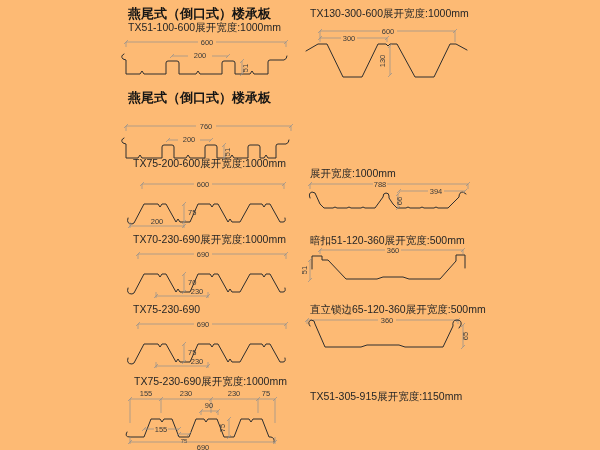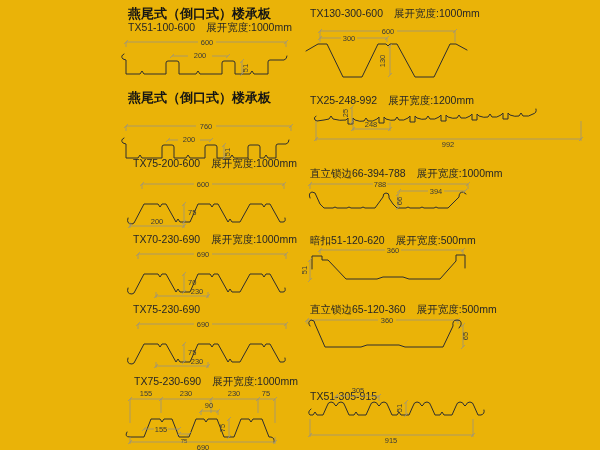--- a/index.html
+++ b/index.html
@@ -1,20 +1,20 @@
 <!DOCTYPE html>
 <html><head>
 <meta charset="utf-8">
 <style>
   html,body{margin:0;padding:0;background:#fff;}
-  .page{position:relative;width:600px;height:450px;background:#eab308;overflow:hidden;
+  .page{position:relative;width:600px;height:450px;background:#fdba74;overflow:hidden;
         font-family:"Liberation Sans",sans-serif;}
   .sec{position:absolute;}
   .title{font-weight:bold;font-size:13px;color:#141414;white-space:nowrap;}
-  .spec{font-size:10.5px;color:#262626;white-space:nowrap;display:flex;gap:11px;}
+  .spec{font-size:10.5px;color:#262626;white-space:nowrap;display:flex;}
   svg{display:block;overflow:visible;}
   .p{fill:none;stroke:#2e2e2e;stroke-width:1;stroke-linejoin:round;stroke-linecap:round;}
   .d{fill:none;stroke:#8f8f8f;stroke-width:0.7;}
   .dt{font-size:7.5px;fill:#3a3a3a;font-family:"Liberation Sans",sans-serif;}
   .sm{font-size:6px;}
 </style>
 </head>
 <body>
 
 <div class="page">
@@ -130,54 +130,38 @@
       <path class="d" d="M17,6H77 M94,6H152 M15,8l4,-4 M150,8l4,-4 M17,6V17 M152,6V17"></path>
       <text class="dt" x="85" y="9" text-anchor="middle">600</text>
       <path class="d" d="M17,13H38 M54,13H84 M15,15l4,-4 M82,15l4,-4 M84,13v4"></path>
       <text class="dt" x="46" y="16" text-anchor="middle">300</text>
       <path class="p" d="M3,26 L15,19 H24 L40,52 H59 L75,19 H83 l2,2 2,-2 H94 L112,52 H131 L147,19 H153 L164,25"></path>
       <path class="d" d="M87,21V50 M85,23l4,-4 M85,52l4,-4"></path>
       <text class="dt" x="82" y="36" text-anchor="middle" transform="rotate(-90 82 36)">130</text>
     </svg>
   </div>
 
-  <div class="sec spec" style="left:310px;top:94px">
-    <span>TX25-248-992</span>
-    <span>展开宽度:1200mm</span>
-  </div>
-  <div class="sec" style="left:302px;top:103px">
-    <svg width="290" height="48" viewBox="0 0 290 48">
-      <path class="p" d="M14,13 q-3,2 -1,4 l2,1 q8,-1 12,-2 l2,-3 2,3 q7,2 13,1 l2,-2 v6 h5 v-6 l2,2 q5,2 9,1 l2,-3 2,3 q5,1 9,-2 l2,-2 v6 h5 v-6 l2,2 q5,2 9,1 l2,-3 2,3 q5,1 9,-2 l2,-2 v6 h5 v-6 l2,2 q5,2 9,1 l2,-3 2,3 q5,1 9,-2 l2,-2 v6 h5 v-6 l2,2 q5,2 9,1 l2,-3 2,3 q5,1 9,-2 l2,-2 v6 h5 v-6 l2,2 q5,2 9,1 l2,-3 2,3 q5,1 9,-2 l2,-2 v6 h5 v-6 l2,2 q5,2 9,1 l2,-3 2,3 q6,1 10,-2 q4,-1 3,-5"></path>
-      <path class="d" d="M50,4V19 M48,6l4,-4 M48,21l4,-4"></path>
-      <text class="dt" x="46" y="10" text-anchor="middle" transform="rotate(-90 46 10)">25</text>
-      <path class="d" d="M51,26H88 M49,28l4,-4 M86,28l4,-4 M51,19v9 M88,19v9"></path>
-      <text class="dt" x="69" y="24" text-anchor="middle">248</text>
-      <path class="d" d="M14,36H279 M12,38l4,-4 M277,38l4,-4 M14,18v20 M279,18v20"></path>
-      <text class="dt" x="146" y="44" text-anchor="middle">992</text>
-    </svg>
-  </div>
 
   <div class="sec spec" style="left:310px;top:167px">
-    <span>直立锁边66-394-788</span>
     <span>展开宽度:1000mm</span>
   </div>
   <div class="sec" style="left:303px;top:180px">
     <svg width="180" height="40" viewBox="0 0 180 40">
       <path class="d" d="M7,4H70 M84,4H165 M7,4v5 M165,4v5 M5,6l4,-4 M163,6l4,-4"></path>
       <text class="dt" x="77" y="7" text-anchor="middle">788</text>
       <path class="p" d="M7,18 q-2,-5 2,-6 l3,1 L17,24 L21,28 H30 q2,-2 4,0 H44 q2,-2 4,0 H58 q2,-2 4,0 H72 L80,17 q0,-4 3,-4 q3,0 3,3 l0,2 L90,24 L94,28 H103 q2,-2 4,0 H117 q2,-2 4,0 H131 q2,-2 4,0 H145 L156,17 q0,-5 4,-5 l3,2"></path>
       <path class="d" d="M96,11H125 M141,11H162 M94,13l4,-4 M160,13l4,-4"></path>
       <text class="dt" x="133" y="13.5" text-anchor="middle">394</text>
       <path class="d" d="M95,14V28 M93,16l4,-4 M93,30l4,-4"></path>
       <text class="dt" x="99" y="21" text-anchor="middle" transform="rotate(-90 99 21)">66</text>
     </svg>
   </div>
 
   <div class="sec spec" style="left:310px;top:234px">
-    <span>暗扣51-120-620</span>
+    <span>暗扣51-120-360</span>
     <span>展开宽度:500mm</span>
   </div>
   <div class="sec" style="left:303px;top:244px">
     <svg width="180" height="48" viewBox="0 0 180 48">
       <path class="d" d="M17,6H82 M98,6H160 M15,8l4,-4 M158,8l4,-4 M17,6v4 M160,6v4"></path>
       <text class="dt" x="90" y="9" text-anchor="middle">360</text>
       <path class="p" d="M9,25 V12 H19 V16 H25 L43,35 H74 l6,-2 h20 l6,2 H137 L153,17 V11 H162 V24"></path>
       <path class="d" d="M7,16V36 M5,18l4,-4 M5,38l4,-4"></path>
       <text class="dt" x="3.5" y="26" text-anchor="middle" transform="rotate(-90 3.5 26)">51</text>
     </svg>
@@ -192,26 +176,16 @@
       <path class="d" d="M4,8H75 M93,8H155 M2,10l4,-4 M153,10l4,-4 M4,8v4 M155,8v4"></path>
       <text class="dt" x="84" y="11" text-anchor="middle">360</text>
       <path class="p" d="M7,14 q-3,-4 1,-6 l3,1 1,3 L22,35 H58 l6,-2 h32 l6,2 H140 L150,14 q-1,-6 4,-6 q5,0 4,5 l-2,3"></path>
       <path class="d" d="M160,13V35 M158,15l4,-4 M158,37l4,-4"></path>
       <text class="dt" x="165" y="24" text-anchor="middle" transform="rotate(-90 165 24)">65</text>
     </svg>
   </div>
 
   <div class="sec spec" style="left:310px;top:390px">
     <span>TX51-305-915</span>
-  </div>
-  <div class="sec" style="left:303px;top:382px">
-    <svg width="185" height="62" viewBox="0 0 185 62">
-      <path class="d" d="M33,14H76 M31,16l4,-4 M74,16l4,-4 M33,14v5 M76,14v5"></path>
-      <text class="dt" x="55" y="11" text-anchor="middle">305</text>
-      <path class="p" d="M8,27 q-4,3 -1,6 h3 l2,-3 2,3 H20 l4,-9 q1,-4 4,-4 q3,0 4,3 l1,1 1,-1 q1,-3 4,-3 q3,0 4,4 l4,9 l5,0 2,-3 2,3 l8,0 l4,-9 q1,-4 4,-4 q3,0 4,3 l1,1 1,-1 q1,-3 4,-3 q3,0 4,4 l4,9 l5,0 2,-3 2,3 l8,0 l4,-9 q1,-4 4,-4 q3,0 4,3 l1,1 1,-1 q1,-3 4,-3 q3,0 4,4 l4,9 l5,0 2,-3 2,3 l8,0 l4,-9 q1,-4 4,-4 q3,0 4,3 l1,1 1,-1 q1,-3 4,-3 q3,0 4,4 l4,9 h3 q4,-1 3,-5"></path>
-      <path class="d" d="M103,20V33 M101,22l4,-4 M101,35l4,-4"></path>
-      <text class="dt" x="99" y="26" text-anchor="middle" transform="rotate(-90 99 26)">51</text>
-      <path class="d" d="M7,53H170 M5,55l4,-4 M168,55l4,-4 M7,37v18 M170,37v18"></path>
-      <text class="dt" x="88" y="61" text-anchor="middle">915</text>
-    </svg>
+    <span>展开宽度:1150mm</span>
   </div>
 
 </div>
 
 </body></html>

